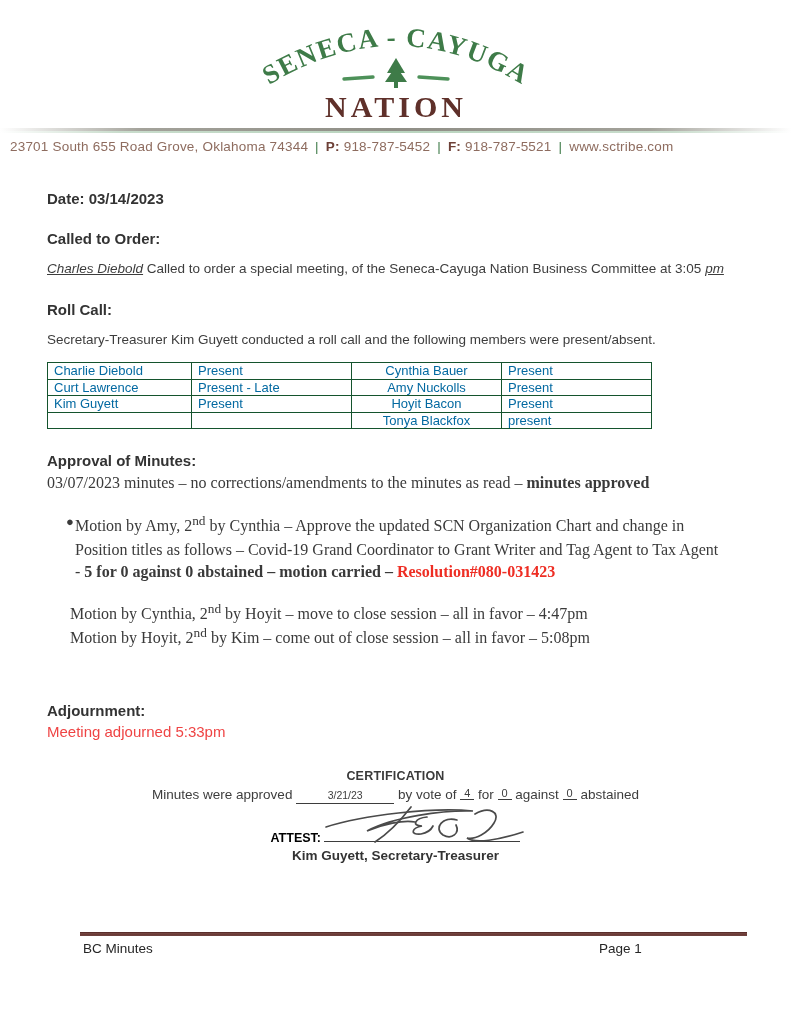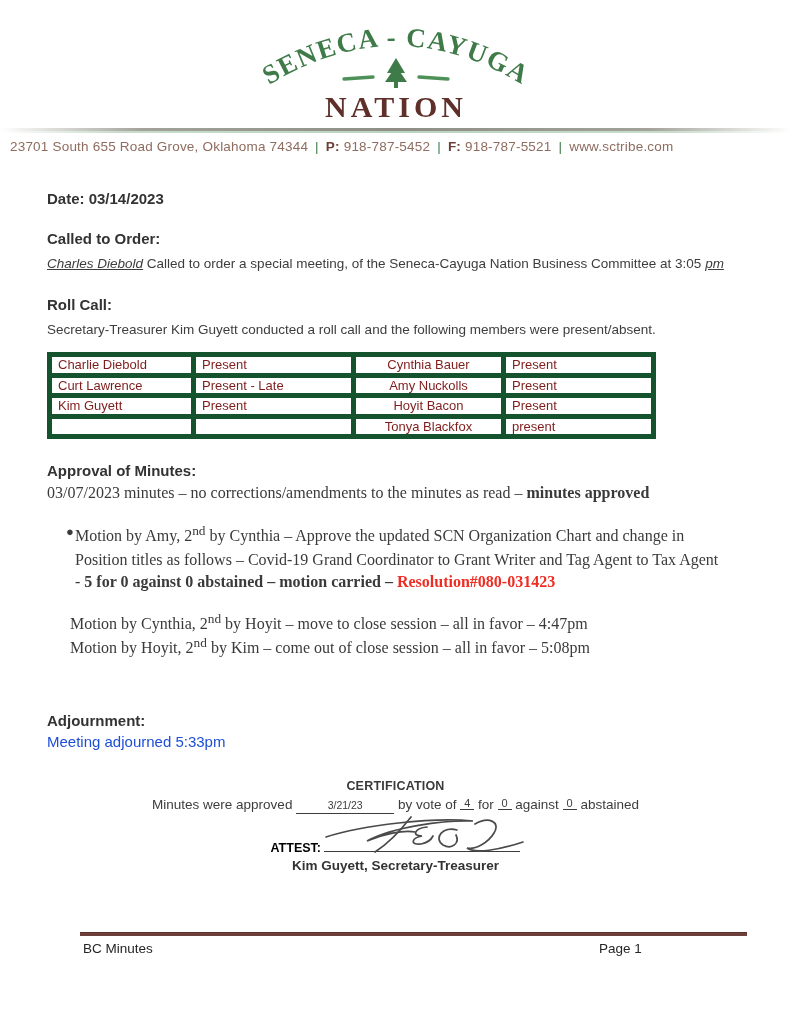--- a/index.html
+++ b/index.html
@@ -17,40 +17,40 @@
   .divider .d2 { height:2px; background:linear-gradient(to right,#ffffff 0%, #c9dccc 15%, #b9d4be 50%, #c9dccc 85%, #ffffff 100%); }
   
   .address { padding:6px 0 0 10px; font-size:13.5px; color:#8e6c5f; letter-spacing:0.2px; }
   .address .pipe { color:#3e7b48; padding:0 7px; }
   .address .pf { font-weight:bold; color:#6d4037; }
   
   .main { margin:36px 44px 0 47px; }
   .h-sans { font-size:15px; font-weight:bold; color:#333333; }
   .date-line { margin-top:0; }
   .sec { margin-top:23px; }
-  .body-sans { font-size:13.5px; color:#3d3d3d; line-height:1.3; margin-top:8px; max-width:702px; }
+  .body-sans { font-size:13.5px; color:#3d3d3d; line-height:1.3; margin-top:13px; max-width:702px; }
   .body-sans .ital-u { font-style:italic; text-decoration:underline; }
   
   table.roll { border-collapse:collapse; margin-top:14px; }
   table.roll td {
-    border:5px solid #14532d; font-size:13px; color:#7f1d1d;
+    border:1px solid #14532d; font-size:13px; color:#0369a1;
     padding:0px 6px; height:16px; line-height:1.2; white-space:nowrap;
   }
   td.c1{width:144px;} td.c2{width:160px;} td.c3{width:150px;text-align:center;} td.c4{width:150px;}
   
   .serif { font-family:"Liberation Serif", serif; font-size:16px; color:#3a3a3a; }
   .approval-line { margin-top:5px; max-width:700px; }
   .bold { font-weight:bold; }
   .red  { color:#ee2e24; font-weight:bold; }
   .bullet-row { display:flex; margin-top:20px; }
   .bullet-dot { width:28px; padding-left:19px; font-size:13px; line-height:1.5; color:#3a3a3a; }
   .bullet-text { width:650px; line-height:1.42; }
   .motions { margin:17px 0 0 23px; line-height:1.27; }
   .adjourn { margin-top:54px; }
-  .adjourn-text { font-size:15px; color:#1d4ed8; margin-top:4px; }
+  .adjourn-text { font-size:15px; color:#ef4444; margin-top:4px; }
   
   .cert { margin-top:29px; text-align:center; position:relative; }
   .cert-title { font-size:12.5px; font-weight:bold; color:#3a3a3a; letter-spacing:0.2px; }
   .cert-line { margin-top:4px; font-size:13.5px; color:#3d3d3d; }
   .date-slot {
     display:inline-block; width:98px; border-bottom:1.4px solid #3d3d3d;
     font-size:10.5px; text-align:center; line-height:1.4; vertical-align:baseline;
   }
   .num-slot {
     display:inline-block; min-width:14px; border-bottom:1.4px solid #3d3d3d;

